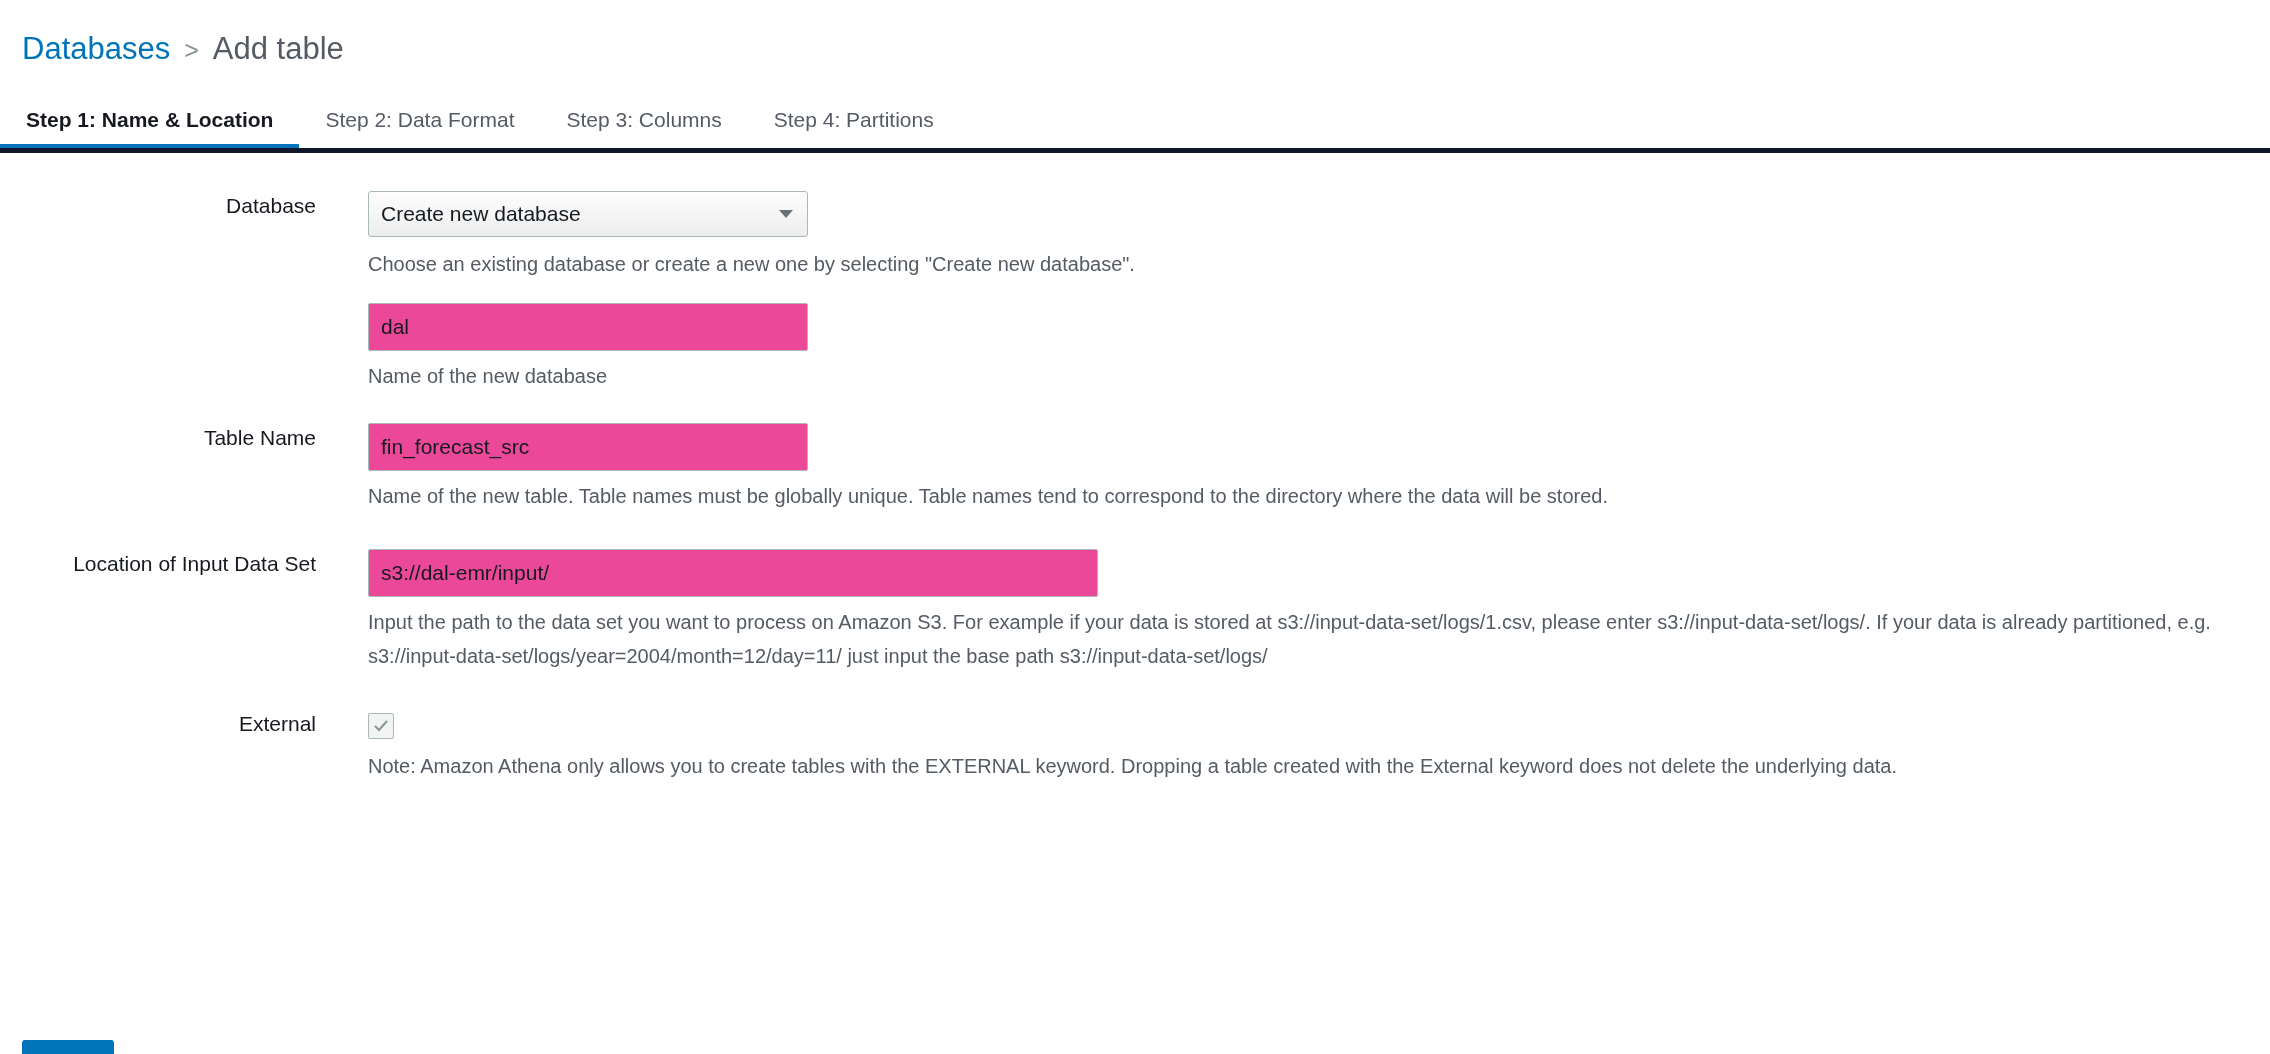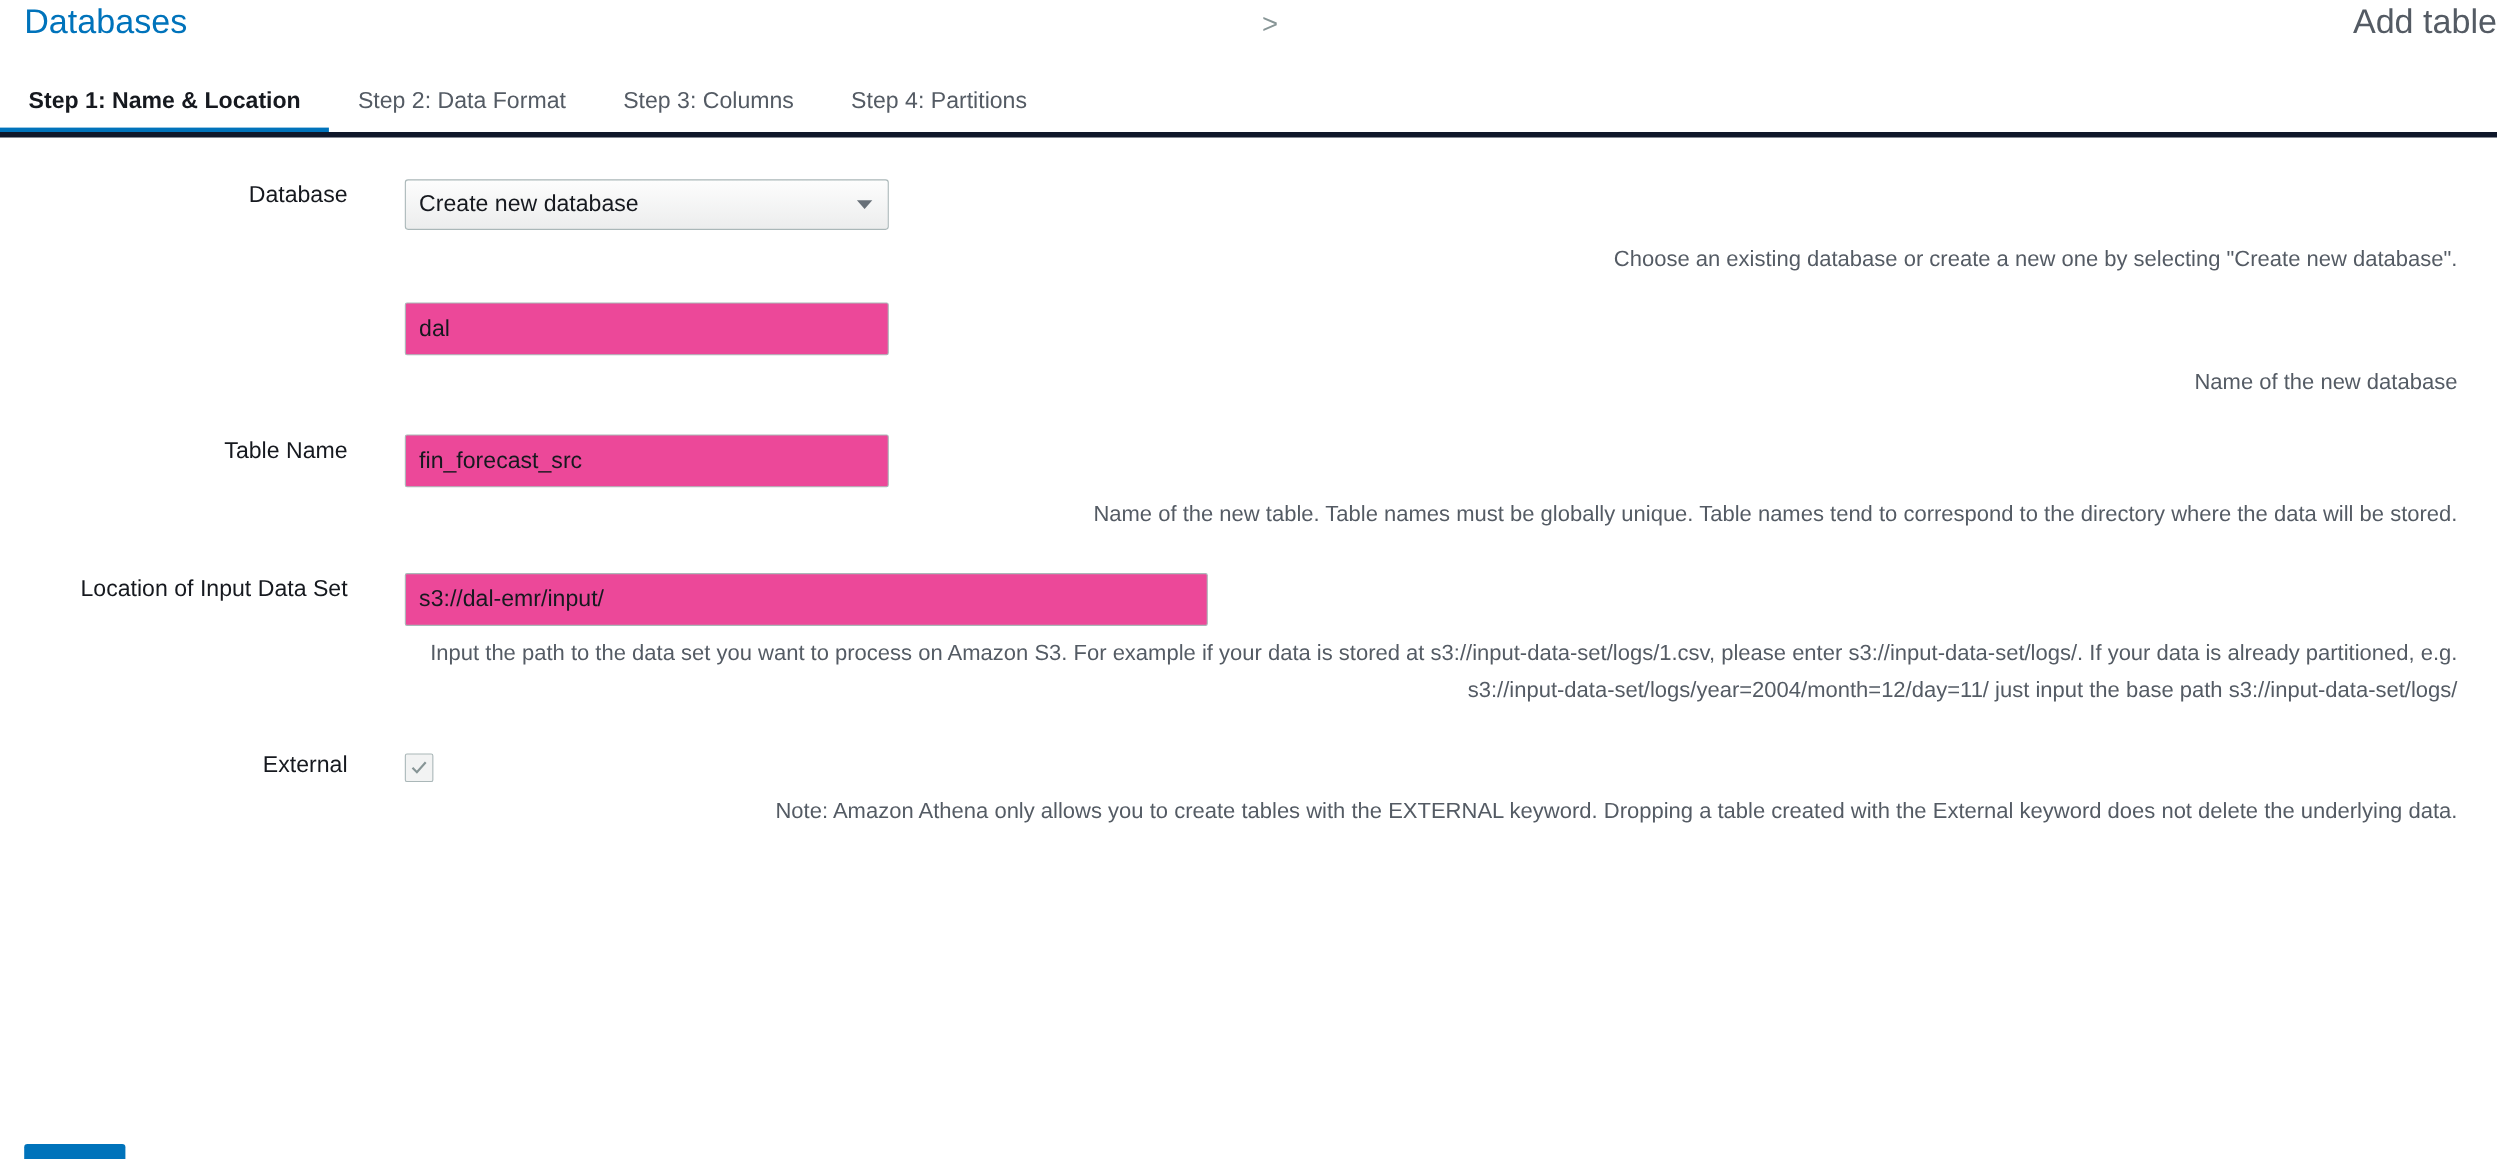--- a/index.html
+++ b/index.html
@@ -18,24 +18,23 @@
     position: relative;
     width: 2270px;
     height: 1054px;
     box-sizing: border-box;
   }
 
   
   .breadcrumb {
     display: flex;
     align-items: baseline;
-    padding: 0 0 0 22px;
+    padding: 29px 0 0 22px;
     font-size: 30px;
     line-height: 40px;
-    justify-content: space-between;
   }
   .breadcrumb .crumb-link {
     color: #0073bb;
     font-weight: 400;
     cursor: pointer;
     font-size: 31px;
   }
   .breadcrumb .crumb-sep {
     color: #879596;
     margin: 0 14px;
@@ -138,21 +137,20 @@
   .text-input.wide {
     width: 730px;
   }
 
   .help {
     font-size: 20px;
     color: #545b64;
     line-height: 34px;
     margin-top: 10px;
     max-width: 1910px;
-    text-align: right;
   }
   .help.tight {
     margin-top: 8px;
   }
 
   .spacer-22 { height: 22px; }
   .spacer-30 { height: 30px; }
   .spacer-36 { height: 36px; }
 
   

